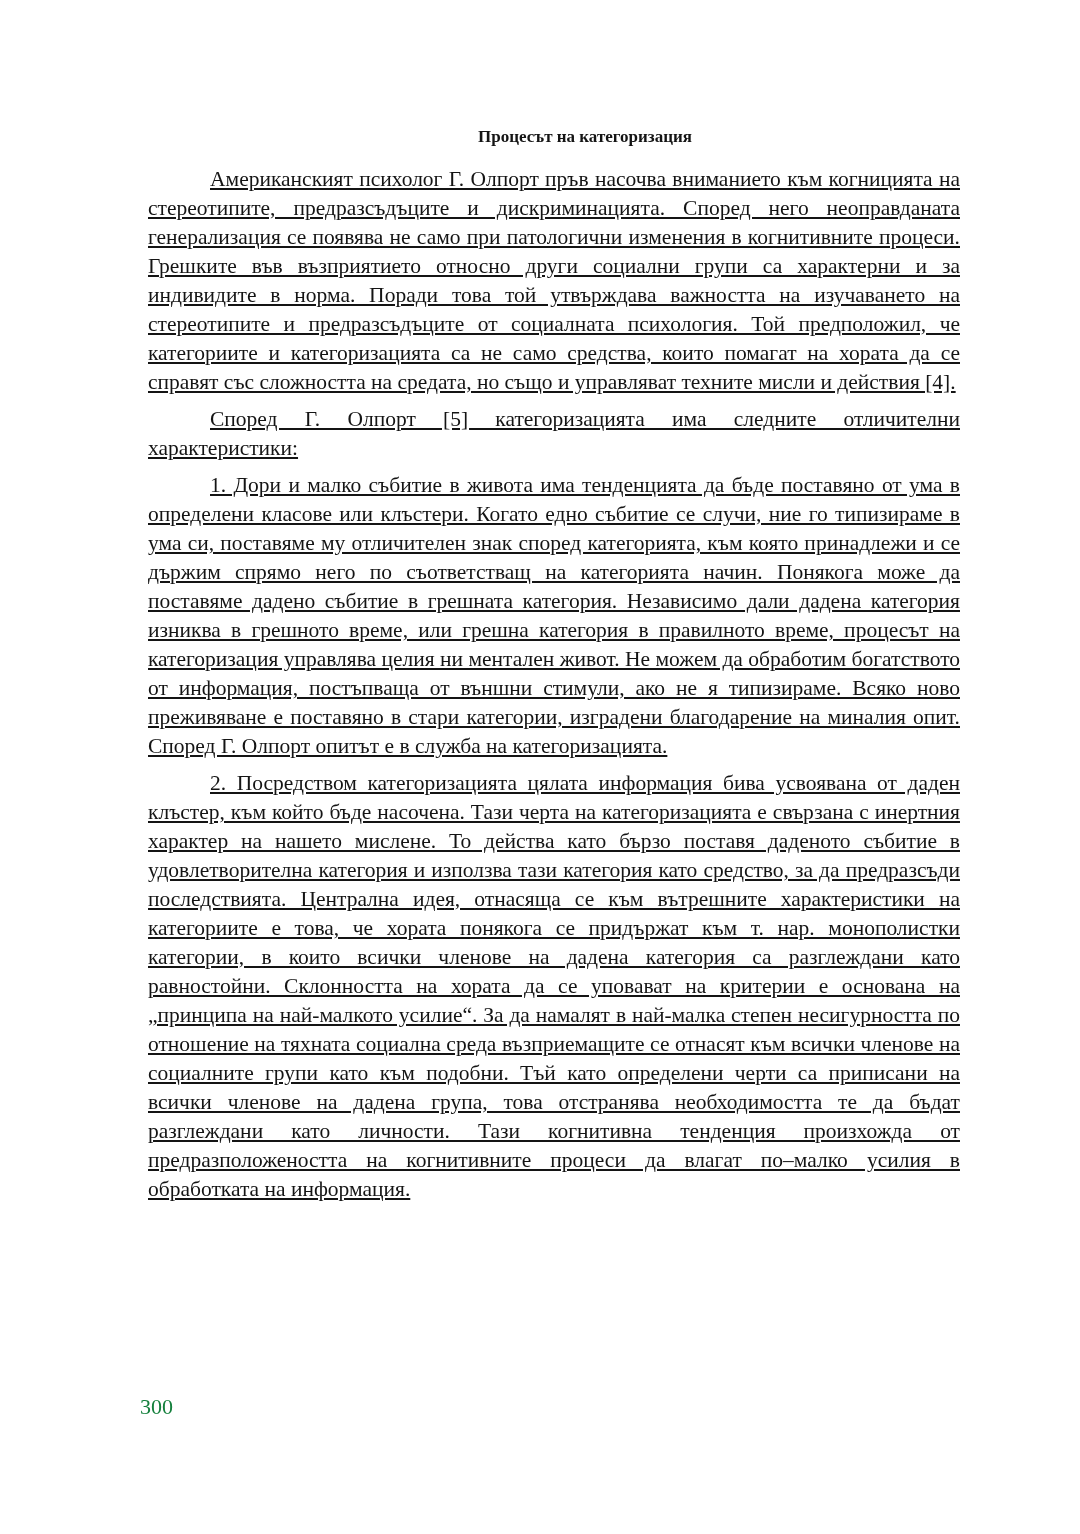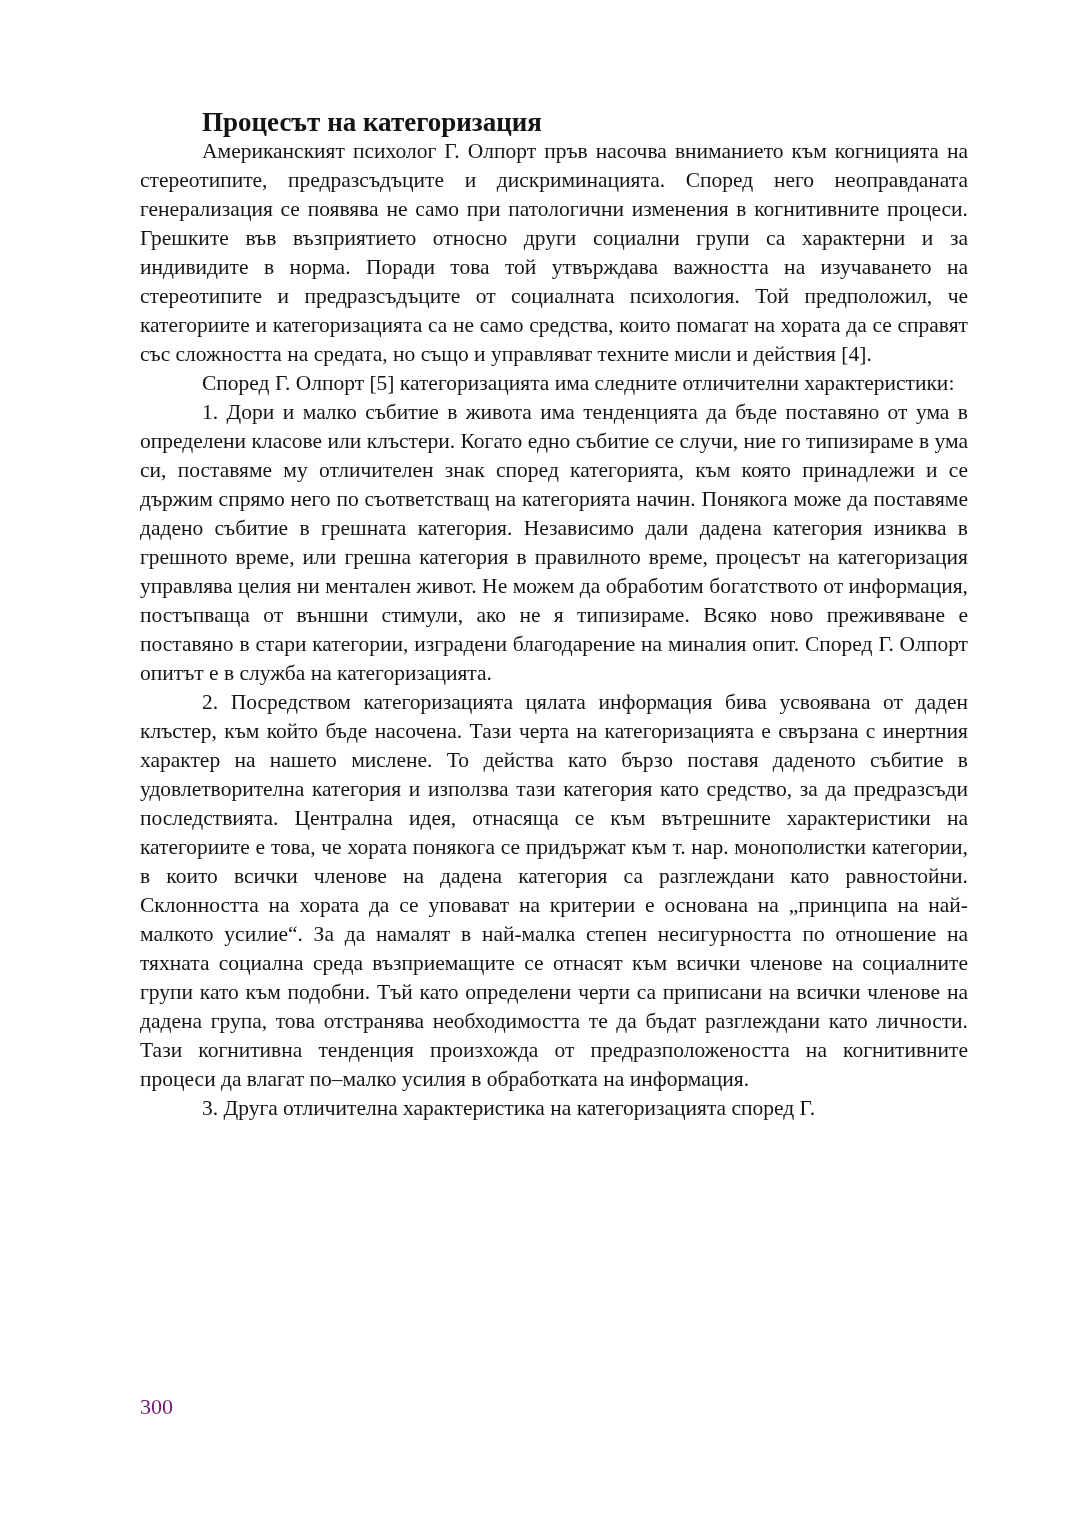--- a/index.html
+++ b/index.html
@@ -25,46 +25,46 @@
     background: #ffffff;
   }
   .text-block {
     width: 828px;
     font-size: 21.5px;
     line-height: 29px;
     text-align: justify;
     text-justify: inter-word;
   }
   .heading {
-    font-size: 27px;
+    font-size: 17px;
     line-height: 29px;
     font-weight: bold;
-    margin: 0;
+    margin: 14px;
     padding-left: 62px;
-    text-align: left;
+    text-align: center;
   }
   .para {
-    margin: 0;
+    margin: 8px;
     text-indent: 62px;
+    text-decoration: underline;
   }
   .page-number {
     position: absolute;
     left: 140px;
     top: 1392px;
     font-size: 22px;
     line-height: 29px;
-    color: #701a75;
+    color: #15803d;
   }
 </style>
 </head>
 <body>
 
 <div class="page">
   <div class="text-block">
     <h2 class="heading">Процесът на категоризация</h2>
     <p class="para">Американският психолог Г. Олпорт пръв насочва вниманието към когницията на стереотипите, предразсъдъците и дискриминацията. Според него неоправданата генерализация се появява не само при патологични изменения в когнитивните процеси. Грешките във възприятието относно други социални групи са характерни и за индивидите в норма. Поради това той утвърждава важността на изучаването на стереотипите и предразсъдъците от социалната психология. Той предположил, че категориите и категоризацията са не само средства, които помагат на хората да се справят със сложността на средата, но също и управляват техните мисли и действия [4].</p>
     <p class="para">Според Г. Олпорт [5] категоризацията има следните отличителни характеристики:</p>
     <p class="para">1. Дори и малко събитие в живота има тенденцията да бъде поставяно от ума в определени класове или клъстери. Когато едно събитие се случи, ние го типизираме в ума си, поставяме му отличителен знак според категорията, към която принадлежи и се държим спрямо него по съответстващ на категорията начин. Понякога може да поставяме дадено събитие в грешната категория. Независимо дали дадена категория изниква в грешното време, или грешна категория в правилното време, процесът на категоризация управлява целия ни ментален живот. Не можем да обработим богатството от информация, постъпваща от външни стимули, ако не я типизираме. Всяко ново преживяване е поставяно в стари категории, изградени благодарение на миналия опит. Според Г. Олпорт опитът е в служба на категоризацията.</p>
     <p class="para">2. Посредством категоризацията цялата информация бива усвоявана от даден клъстер, към който бъде насочена. Тази черта на категоризацията е свързана с инертния характер на нашето мислене. То действа като бързо поставя даденото събитие в удовлетворителна категория и използва тази категория като средство, за да предразсъди последствията. Централна идея, отнасяща се към вътрешните характеристики на категориите е това, че хората понякога се придържат към т. нар. монополистки категории, в които всички членове на дадена категория са разглеждани като равностойни. Склонността на хората да се уповават на критерии е основана на „принципа на най-малкото усилие“. За да намалят в най-малка степен несигурността по отношение на тяхната социална среда възприемащите се отнасят към всички членове на социалните групи като към подобни. Тъй като определени черти са приписани на всички членове на дадена група, това отстранява необходимостта те да бъдат разглеждани като личности. Тази когнитивна тенденция произхожда от предразположеността на когнитивните процеси да влагат по–малко усилия в обработката на информация.</p>
-    <p class="para">3. Друга отличителна характеристика на категоризацията според Г.</p>
   </div>
   <div class="page-number">300</div>
 </div>
 
 </body></html>

